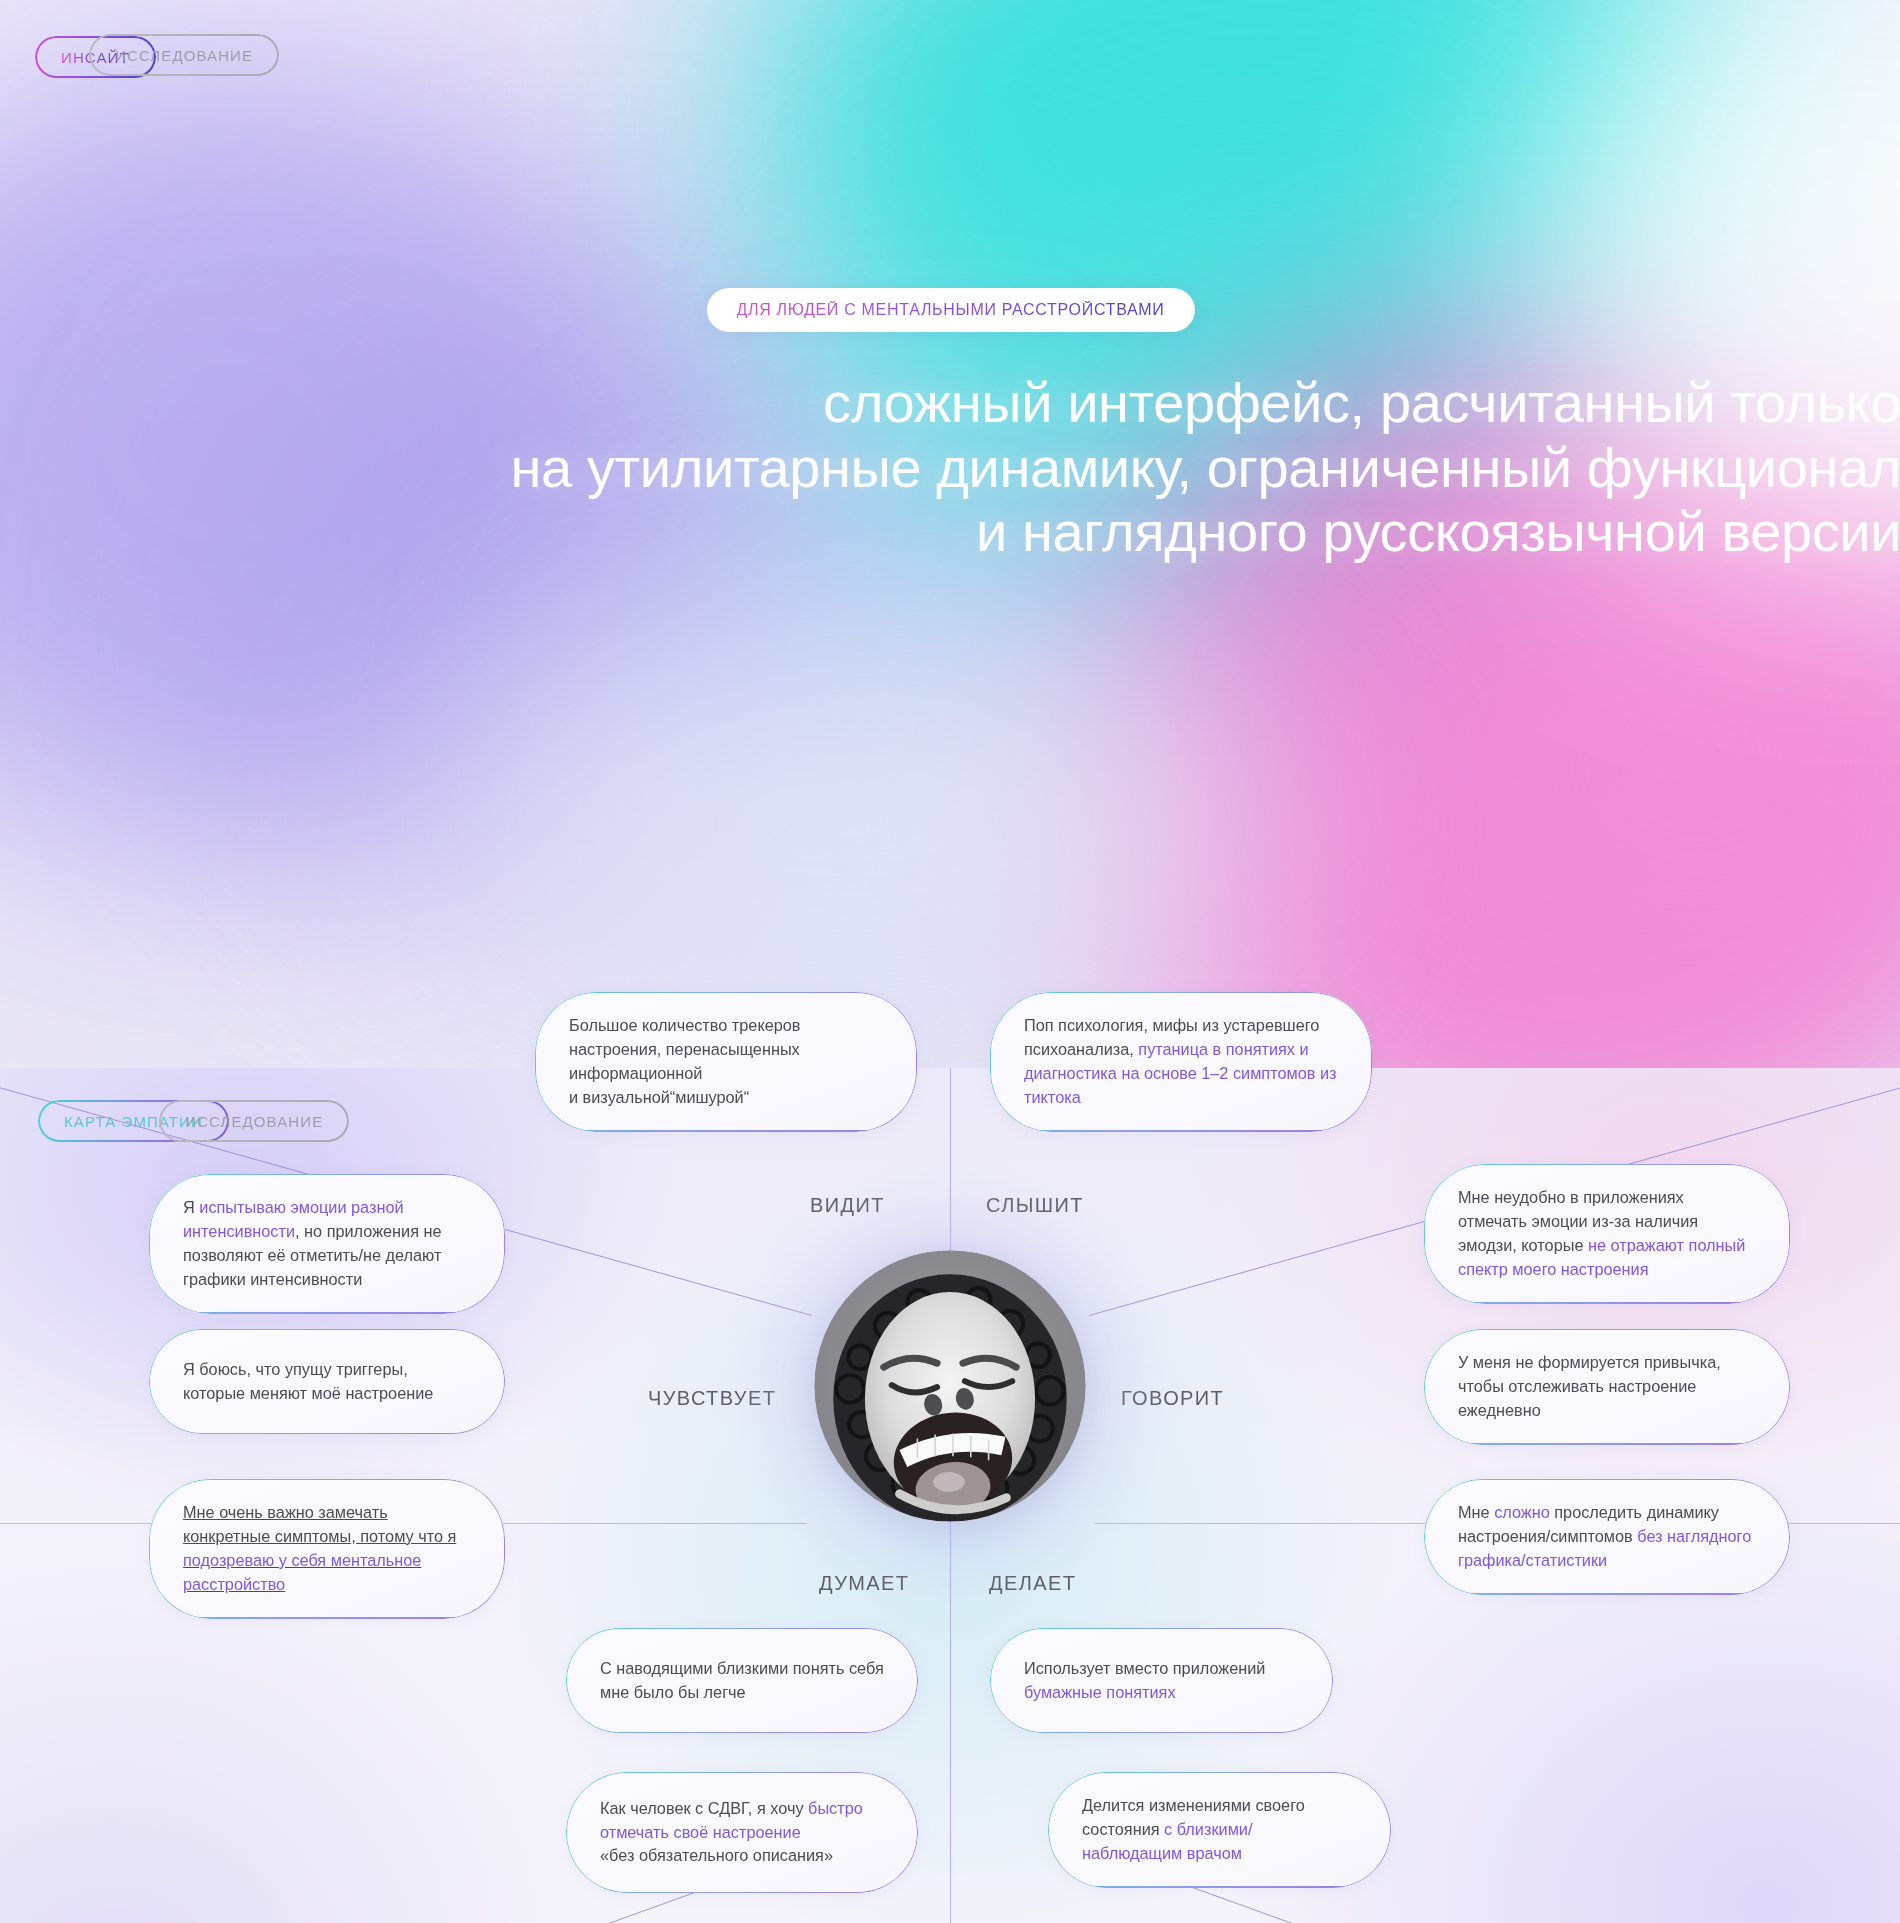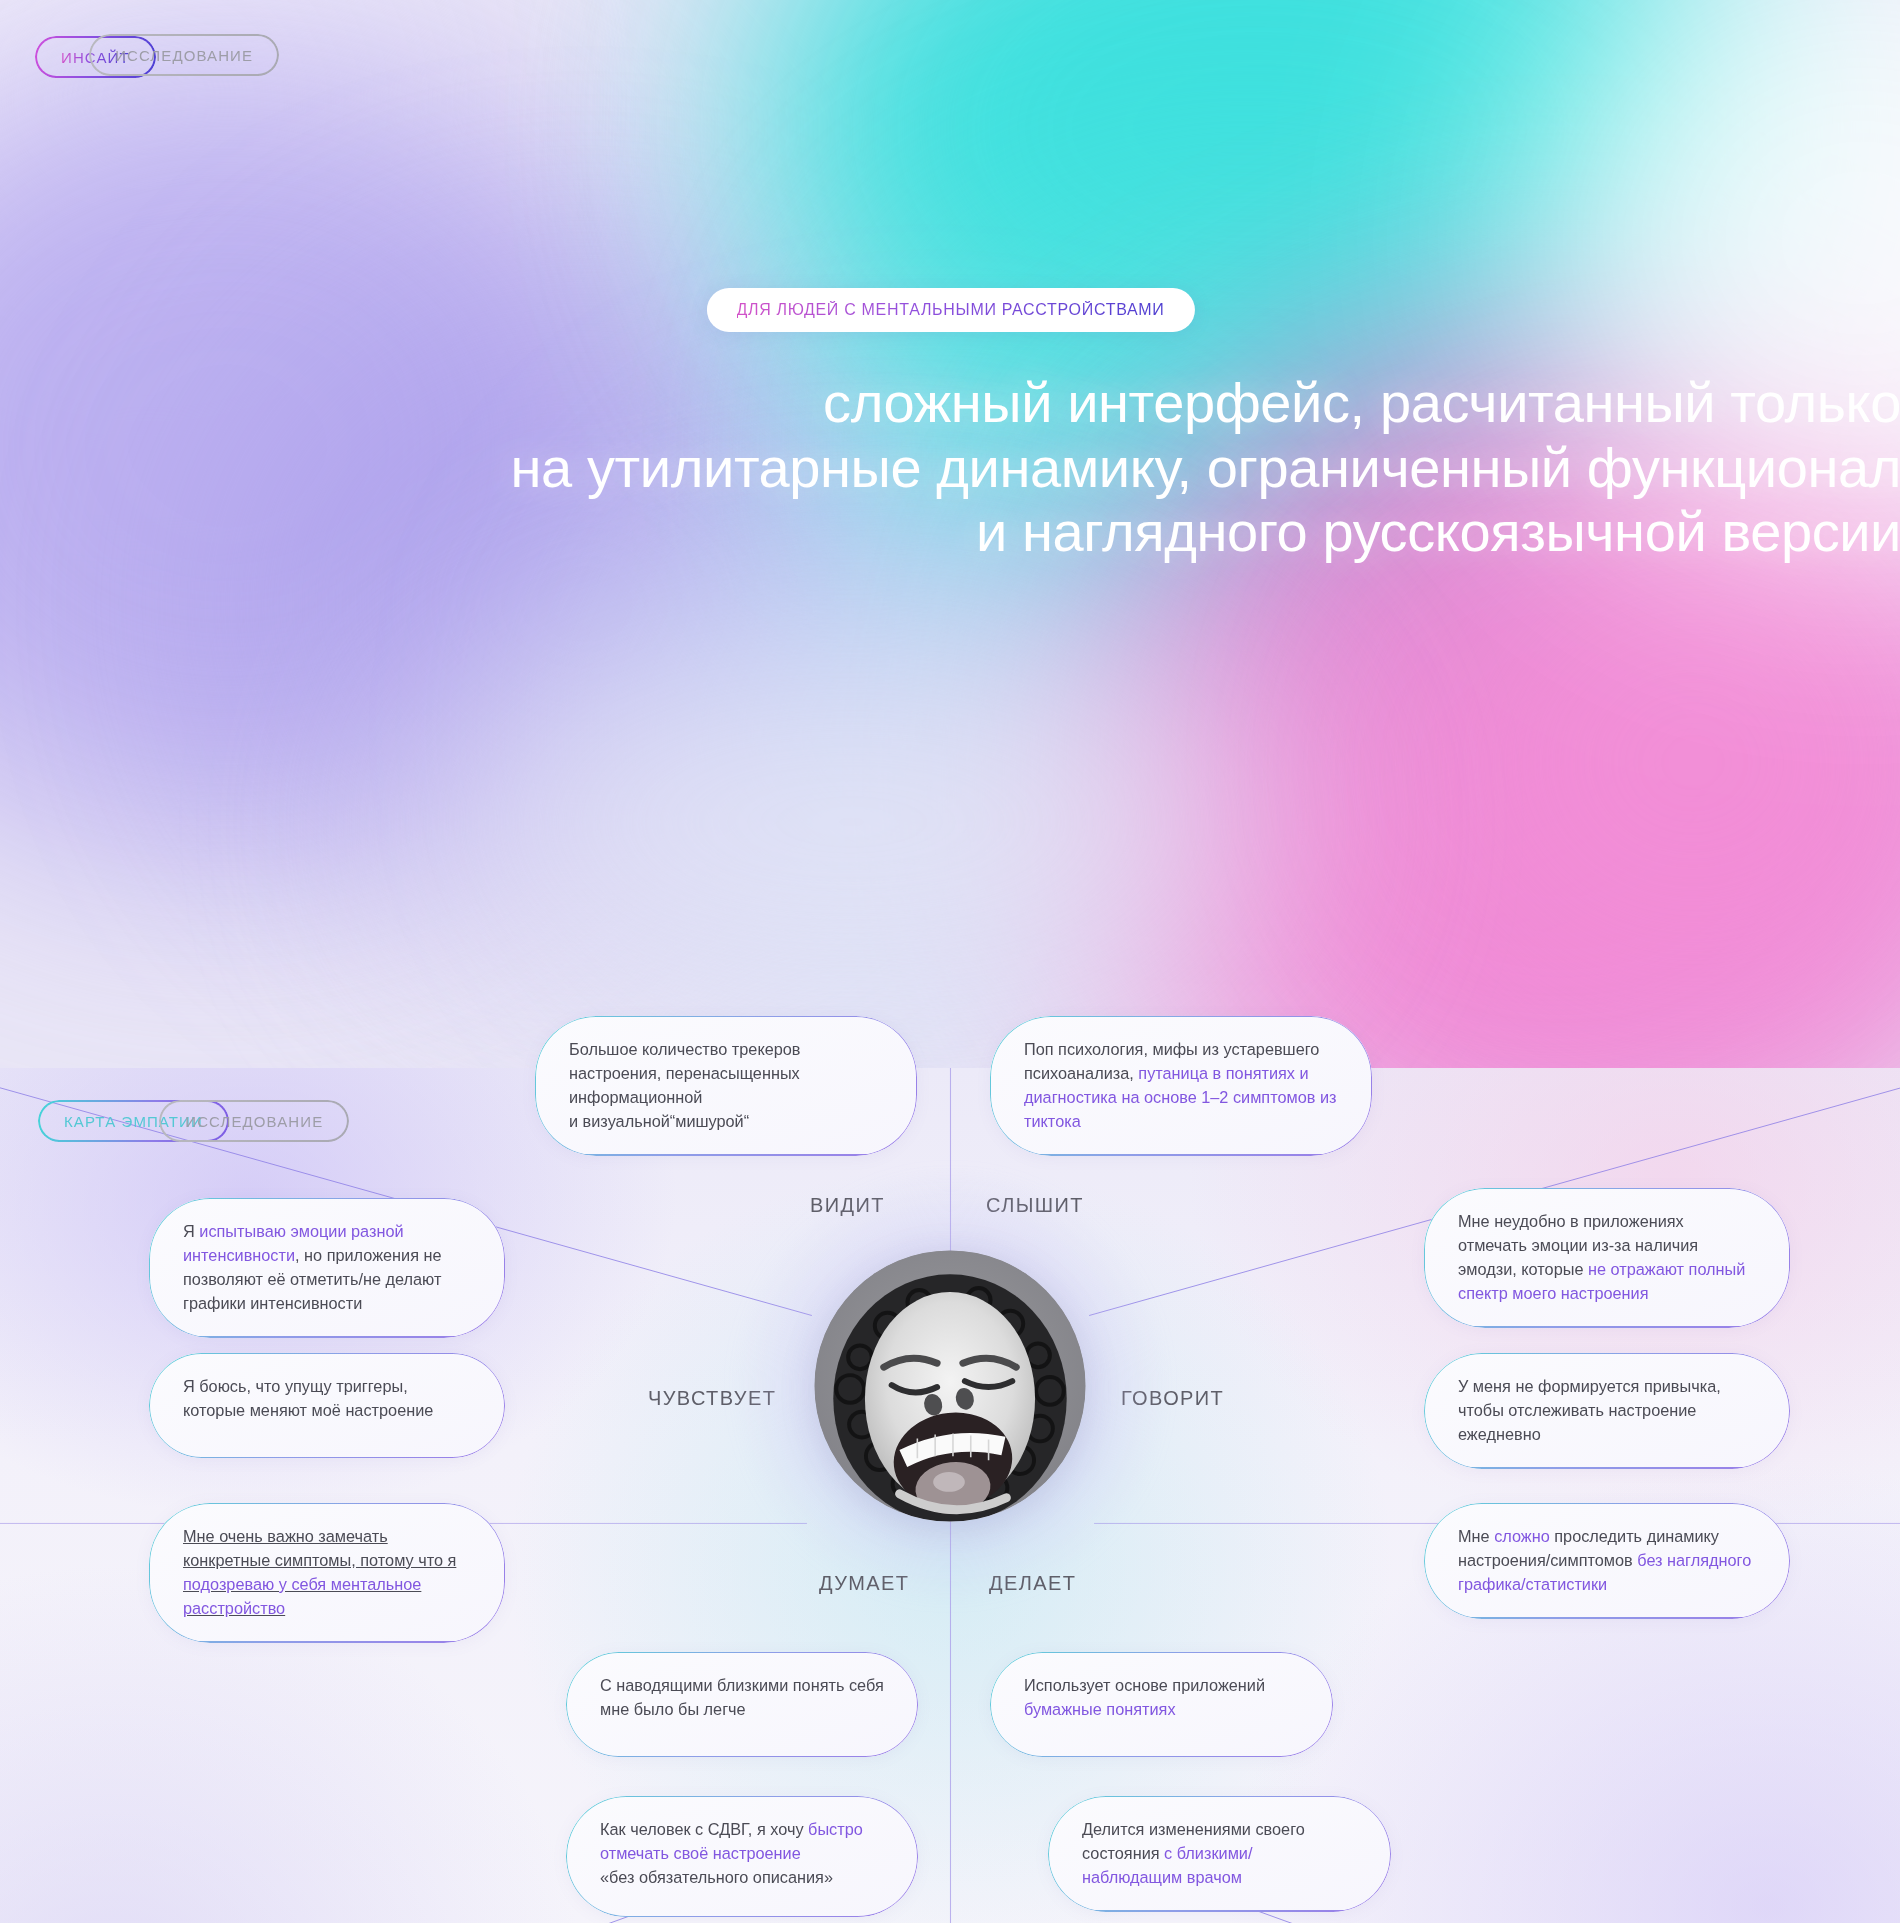--- a/index.html
+++ b/index.html
@@ -130,25 +130,24 @@
     background:#8e8e93;
     box-shadow:0 6px 34px rgba(120,120,170,.22);
   }
   .avatar svg { display:block; width:100%; height:100%; }
 
   
   .card {
     position:absolute;
     background:linear-gradient(160deg,#fbfbfe 0%,#f7f6fd 100%);
     border-radius:61px;
-    display:flex; align-items:flex-start;
+    display:flex; align-items:center;
     padding:22px 34px;
     font-size:16.3px; line-height:1.47; color:#4b4b55;
     box-shadow:0 2px 16px rgba(130,120,190,.07);
-    margin-top:24px;
   }
   .card::before {
     content:""; position:absolute; inset:0; border-radius:61px; padding:1.4px;
     background:linear-gradient(125deg,#5ad3d8 0%,#8e9ee8 48%,#9b7ae8 100%);
     -webkit-mask:linear-gradient(#000 0 0) content-box, linear-gradient(#000 0 0);
     -webkit-mask-composite:xor; mask-composite:exclude;
     pointer-events:none;
   }
   .card .txt { position:relative; z-index:1; }
   .hl { color:#8257e0; }
@@ -367,21 +366,21 @@
       </div>
 
       <div class="card" id="card-thinks-2">
         <div class="txt">
           <span>Как человек с СДВГ, я хочу </span><span class="hl">быстро отмечать своё настроение</span><br><span> «без обязательного описания»</span>
         </div>
       </div>
 
       <div class="card" id="card-does-1">
         <div class="txt">
-          <span>Использует основе приложений </span><span class="hl">бумажные понятиях</span>
+          <span>Использует вместо приложений </span><span class="hl">бумажные понятиях</span>
         </div>
       </div>
 
       <div class="card" id="card-does-2">
         <div class="txt">
           <span>Делится изменениями своего состояния </span><span class="hl">с близкими/ наблюдащим врачом</span>
         </div>
       </div>
 
     </div>

